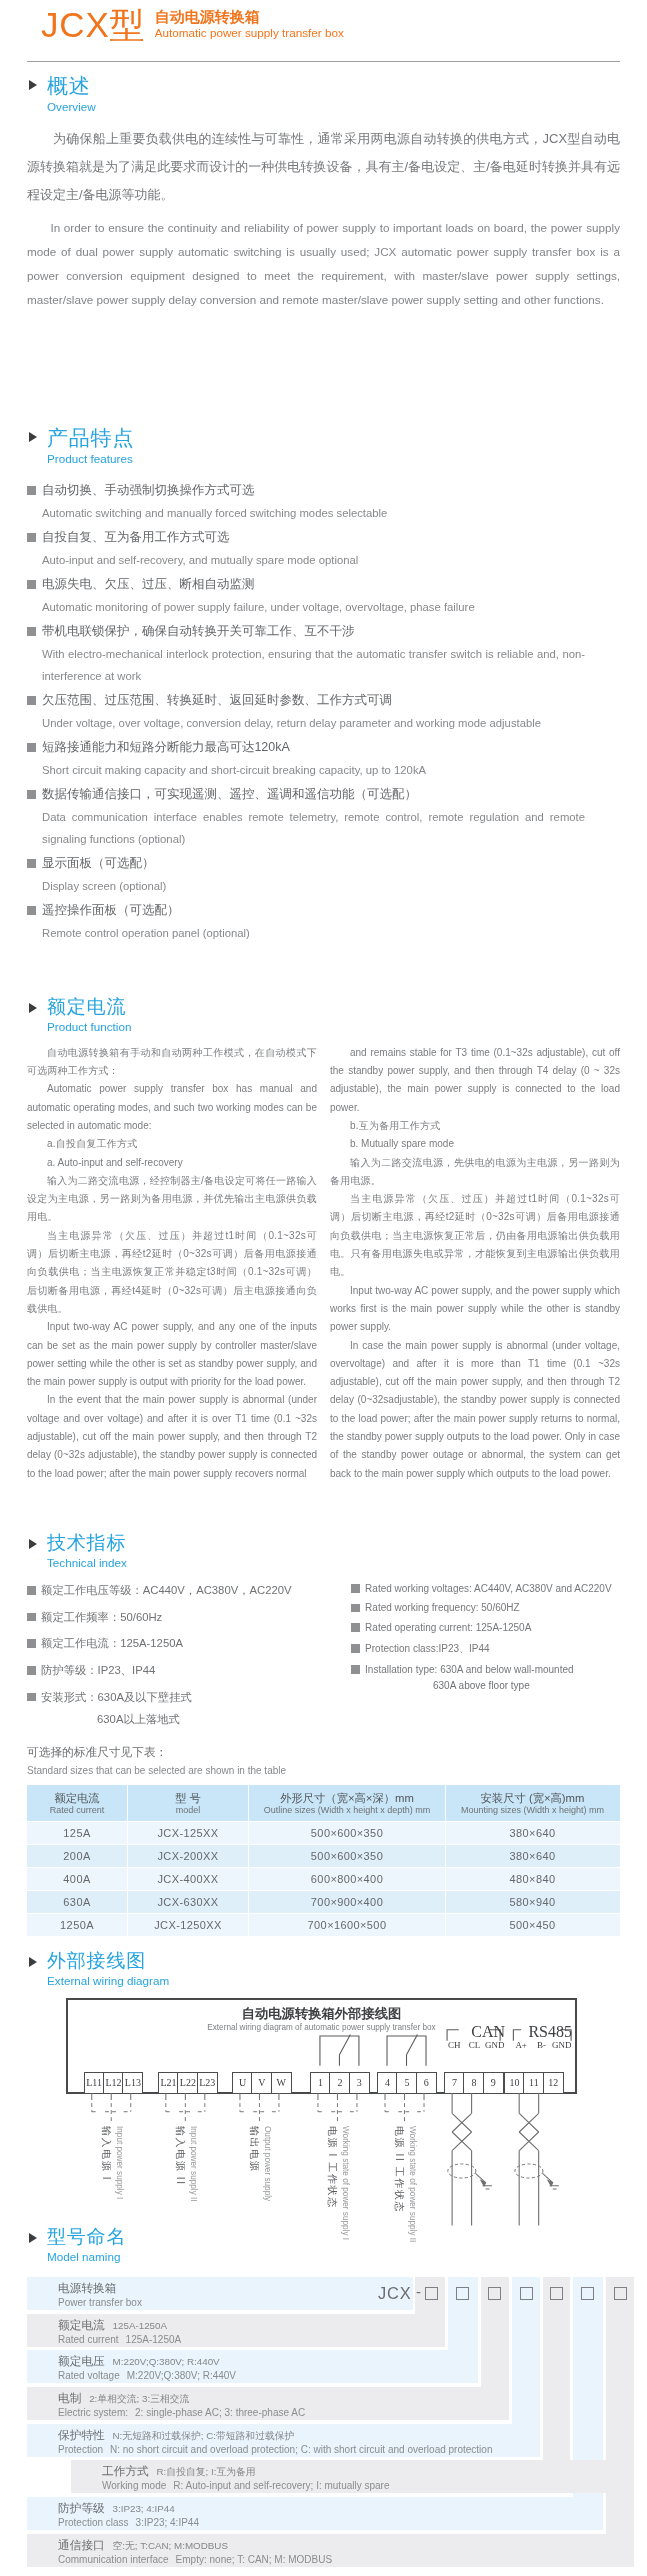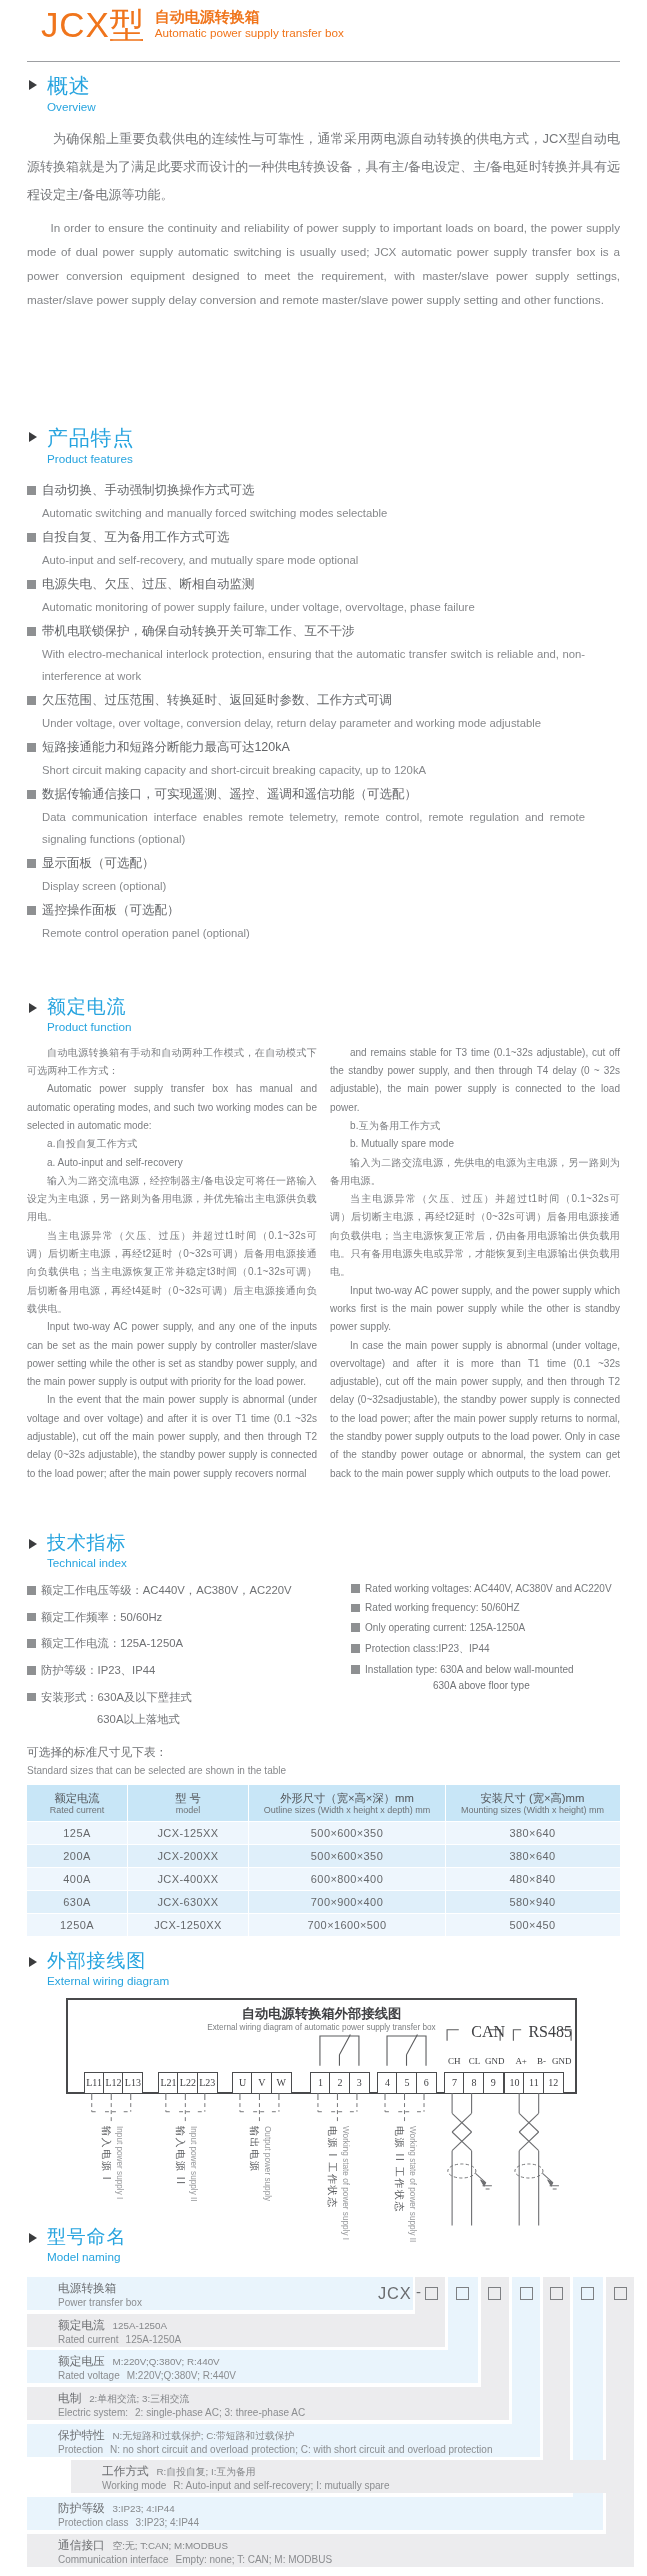--- a/index.html
+++ b/index.html
@@ -75,21 +75,21 @@
   .scell:last-child{border-right:none;}
 
   
   #sec-wiring{position:absolute;top:1950px;left:27px;width:593px;height:312px;}
   .dbox{position:absolute;left:39px;top:48px;width:507px;height:92px;border:2.3px solid #48494b;box-sizing:content-box;background:#fff;}
   .d-title-cn{position:absolute;top:4.7px;left:0;width:100%;text-align:center;font-family:"Liberation Serif","DejaVu Serif",serif;font-weight:bold;font-size:13.3px;color:#3f4043;}
   .d-title-en{position:absolute;top:23.4px;left:0;width:100%;text-align:center;font-size:8.2px;color:#7e8083;}
   .dsvg{position:absolute;left:0;top:0;}
   .bus-word{position:absolute;top:22.6px;width:61px;text-align:right;font-family:"Liberation Serif","DejaVu Serif",serif;font-size:16px;color:#3f4043;}
   #can-word{left:376px;} #rs-word{left:443px;}
-  .pins{position:absolute;top:56px;width:61px;display:flex;justify-content:center;}
+  .pins{position:absolute;top:40px;width:61px;display:flex;justify-content:center;}
   .pin{flex:1;text-align:center;font-family:"Liberation Serif","DejaVu Serif",serif;font-size:9px;color:#3f4043;}
   #can-pins{left:376px;} #rs-pins{left:443px;}
   #terminal-strip{position:absolute;left:0;bottom:-1.6px;width:507px;height:22px;}
   .t-group{position:absolute;bottom:0;display:flex;}
   .t-group:nth-child(1){left:15.6px;} .t-group:nth-child(2){left:90px;}
   .t-group:nth-child(3){left:164px;} .t-group:nth-child(4){left:242px;}
   .t-group:nth-child(5){left:309px;} .t-group:nth-child(6){left:376px;}
   .t-group:nth-child(7){left:436px;}
   .t-cell{box-sizing:border-box;width:21px;height:22px;border:1.6px solid #4b4c4e;margin-left:-1.6px;background:#fff;display:flex;align-items:center;justify-content:center;font-family:"Liberation Serif","DejaVu Serif",serif;font-size:10px;color:#3e3f42;}
   .t-cell:first-child{margin-left:0;}
@@ -336,21 +336,21 @@
             <div class="row1">
               <span class="bullet-square"></span>
               <span class="tech-text">Rated working frequency: 50/60HZ</span>
             </div>
 
           </div>
 
           <div class="tech-item">
             <div class="row1">
               <span class="bullet-square"></span>
-              <span class="tech-text">Only operating current: 125A-1250A</span>
+              <span class="tech-text">Rated operating current: 125A-1250A</span>
             </div>
 
           </div>
 
           <div class="tech-item">
             <div class="row1">
               <span class="bullet-square"></span>
               <span class="tech-text">Protection class:IP23、IP44</span>
             </div>
 

